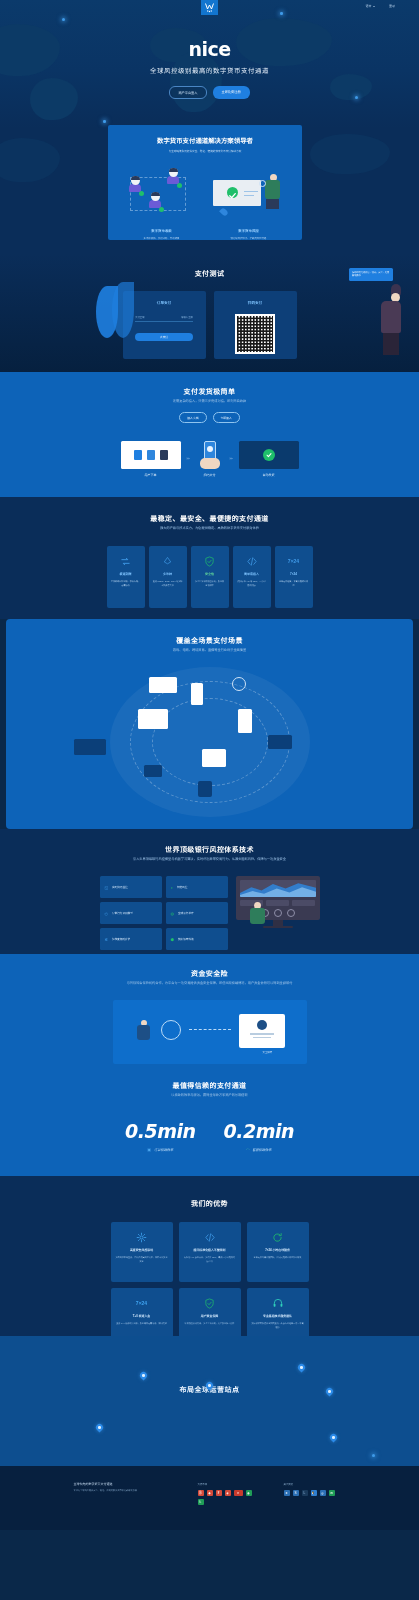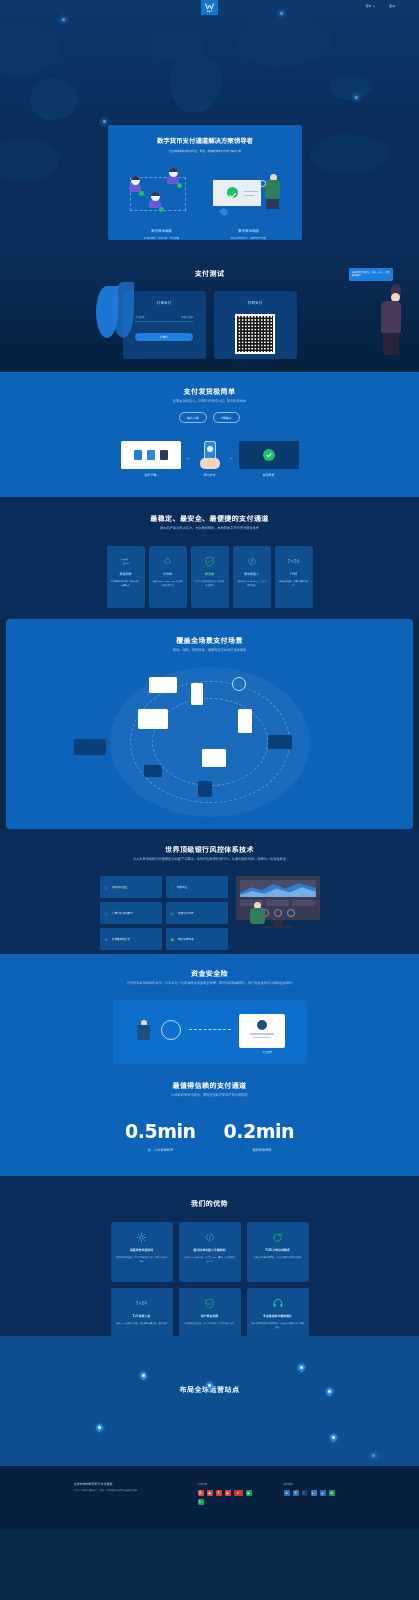--- a/index.html
+++ b/index.html
@@ -125,21 +125,21 @@
   .dial { width:8px;height:8px;border-radius:50%;border:1px solid #8e8ea8; }
   .mon-stand { width:10px;height:6px;background:#2f2f44;margin:0 auto; }
   .mon-base { width:30px;height:2px;background:#2f2f44;margin:0 auto;border-radius:1px; }
 
   
   #s7 { height:112px; background:#0d63b8; }
   .ins-panel { margin:14px auto 0; width:194px; height:64px; background:#0e6ecb; border-radius:2px; position:relative; }
 
   
   #s8 { height:110px; background:#0d63b8; }
-  .stats { margin-top:22px; display:flex; justify-content:center; gap:28px; }
+  .stats { margin-top:22px; display:flex; justify-content:center; gap:28px;font-style:italic; }
   .stat-v { font-size:19px; font-weight:bold; letter-spacing:-.5px; color:#fff; font-family:"DejaVu Sans",sans-serif; }
   .stat-l { margin-top:5px; display:flex; align-items:center; justify-content:center; gap:3px; font-size:3.2px; color:#bcdcf8; }
 
   
   #s9 { height:160px; background:#0a2d59; }
   #s9 .dots { opacity:.2; }
   .a-grid { margin-top:14px; display:grid; grid-template-columns:repeat(3,62px); gap:6px; justify-content:center; }
   .a-card { height:60px; background:#0f4e8f; border-radius:2px; padding:8px 5px 0; text-align:center; }
   .a-ic { height:14px; display:flex;align-items:center;justify-content:center; }
   .a-t { font-size:2.9px; font-weight:bold; color:#cfe6fb; margin-top:4px; }
@@ -191,20 +191,28 @@
               <circle cx="14.5" cy="18" r="1.3" fill="#fff"></circle>
           </svg>
         </span>
       </div>
       <div class="nav-right">
         <div class="nav-item"><span>语言</span><i class="nav-caret"></i></div>
         <div class="nav-item"><span>登录</span></div>
       </div>
     </div>
 
+    <div class="hero-inner">
+      <div class="hero-logo">nice</div>
+      <div class="hero-tag">全球风控级别最高的数字货币支付通道</div>
+      <div class="hero-btns">
+        <div class="btn-ghost">商户平台登入</div>
+        <div class="btn-solid">立即免费注册</div>
+      </div>
+    </div>
   </section>
 
   <section class="sec" id="s1">
     <div class="dots"></div>
     <div class="blob" style="left:-10px;top:10px;width:70px;height:44px;opacity:.5;"></div>
     <div class="blob" style="left:310px;top:6px;width:80px;height:40px;opacity:.5;"></div>
   </section>
 
   <div class="panel1">
     <div class="p1-title">数字货币支付通道解决方案领导者</div>

